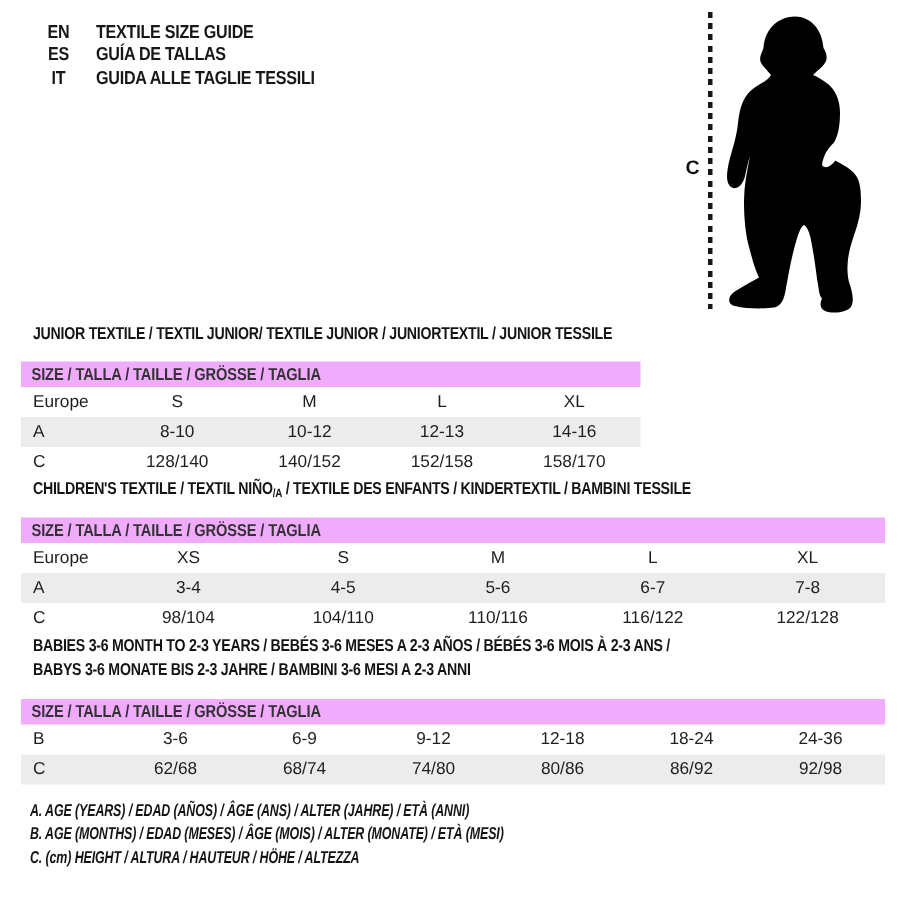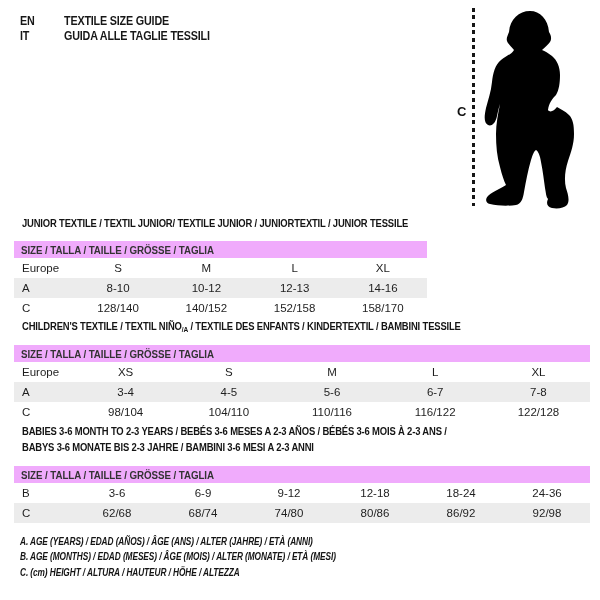--- a/index.html
+++ b/index.html
@@ -2,21 +2,21 @@
 <html><head>
 <meta charset="utf-8">
 <style>
   html,body{margin:0;padding:0;background:#ffffff;}
   .page{
     position:relative;width:600px;height:600px;background:#ffffff;overflow:hidden;
     font-family:"Liberation Sans", sans-serif;color:#1c1c1c;
   }
   
   .lang-block{position:absolute;left:20px;top:13px;}
-  .lang-row{display:flex;height:15.5px;align-items:center;}
+  .lang-row{display:flex;height:15.5px;align-items:center;text-align:center;}
   .lang-code,.lang-label{
     font-weight:bold;font-size:12.5px;letter-spacing:-0.2px;color:#171717;
     transform:scaleX(0.86);transform-origin:0 50%;white-space:nowrap;
   }
   .lang-code{width:44px;flex:0 0 44px;}
   
   .height-line{
     position:absolute;left:472px;top:8px;width:3px;height:198px;
     background:repeating-linear-gradient(to bottom,#161616 0 4px,transparent 4px 7.5px);
   }
@@ -57,20 +57,24 @@
 </style>
 </head>
 <body>
 
 <div class="page">
 
   <div class="lang-block">
     <div class="lang-row">
       <span class="lang-code">EN</span>
       <span class="lang-label">TEXTILE SIZE GUIDE</span>
+    </div>
+    <div class="lang-row">
+      <span class="lang-code">ES</span>
+      <span class="lang-label">GUÍA DE TALLAS</span>
     </div>
     <div class="lang-row">
       <span class="lang-code">IT</span>
       <span class="lang-label">GUIDA ALLE TAGLIE TESSILI</span>
     </div>
   </div>
 
   <div class="height-line"></div>
   <div class="height-label">C</div>
   <svg class="baby-svg" width="120" height="207" viewBox="0 0 120 207" aria-hidden="true">

